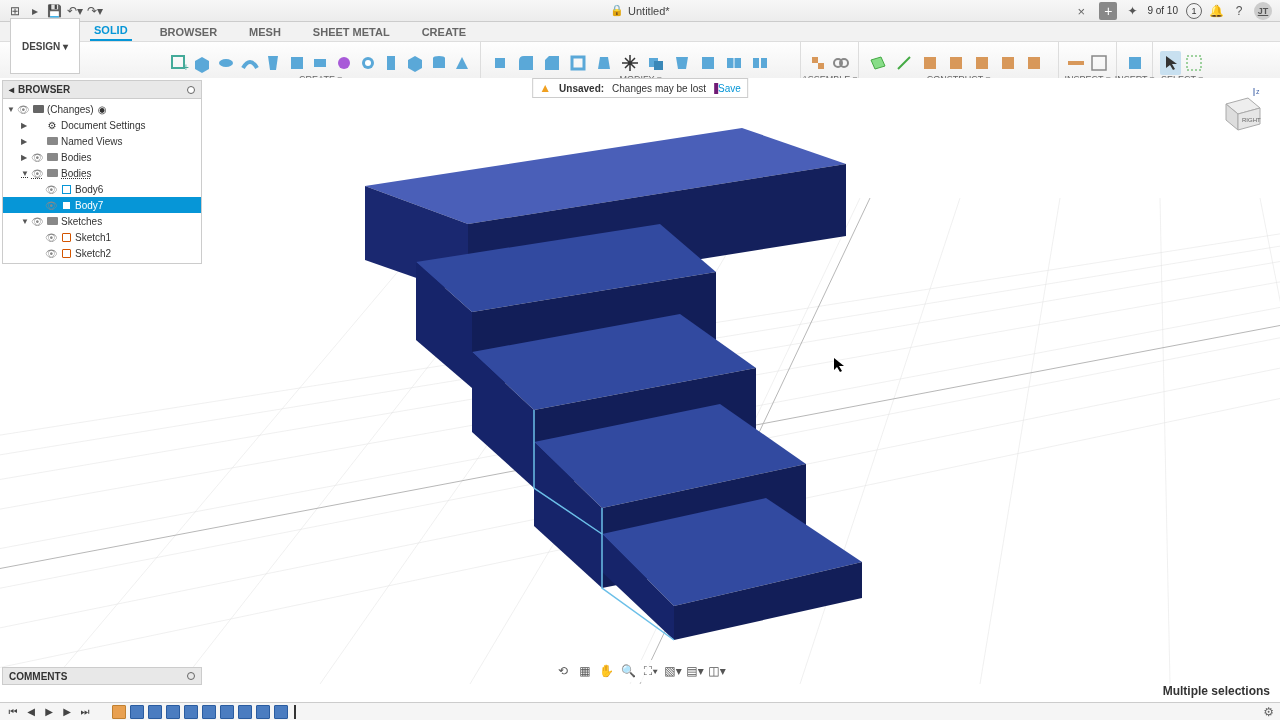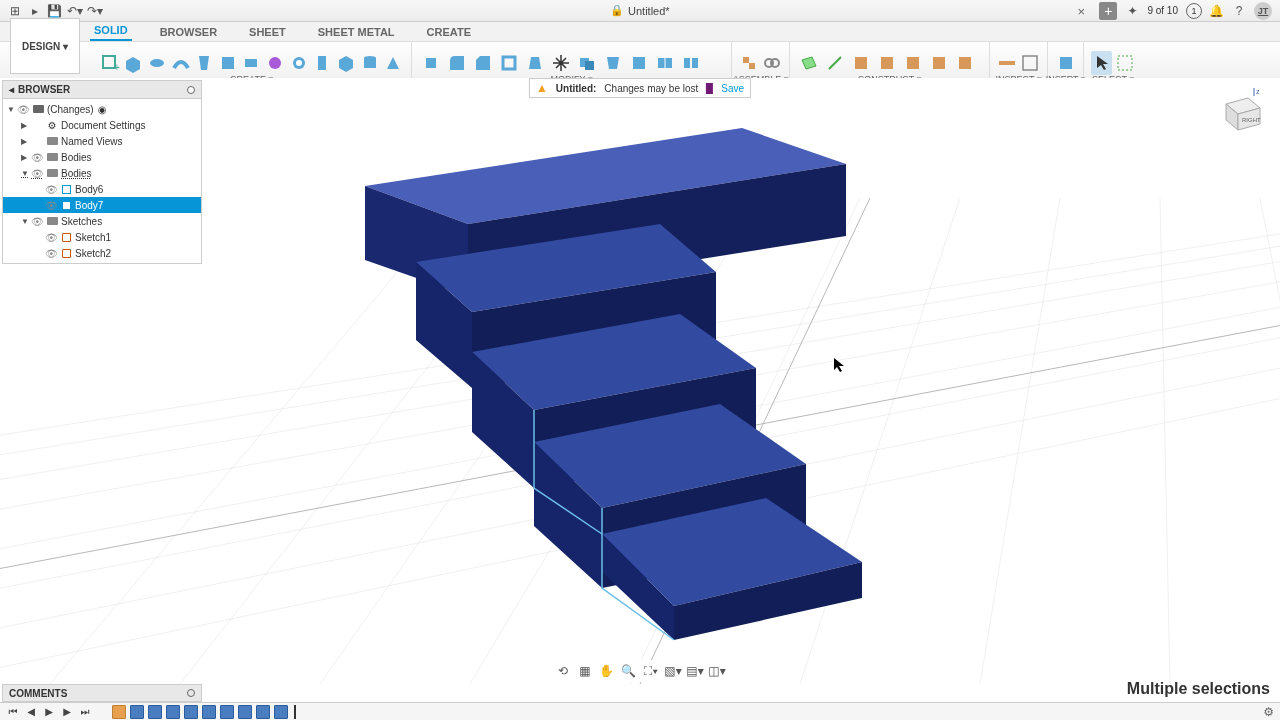--- a/index.html
+++ b/index.html
@@ -15,21 +15,21 @@
 .tab-plus { width:18px; height:18px; background:#888; color:#fff; display:flex; align-items:center; justify-content:center; font-size:14px; border-radius:2px; }
 .circle-icon { width:16px; height:16px; border:1.5px solid #666; border-radius:50%; display:flex; align-items:center; justify-content:center; font-size:9px; }
 .user-badge { width:18px; height:18px; border-radius:50%; background:#ccc; display:flex; align-items:center; justify-content:center; font-size:9px; font-weight:bold; color:#555;text-decoration:underline; }
 
 
 .ribbon-tabs { height:20px; background:#f2f2f2; display:flex; align-items:flex-end; padding-left:90px; gap:24px; border-bottom:1px solid #ddd; }
 .ribbon-tab { font-size:11px; font-weight:bold; color:#666; padding:3px 4px; cursor:pointer; }
 .ribbon-tab.active { color:#0696d7; border-bottom:2px solid #0696d7; }
 
 
-.toolbar { height:42px; background:linear-gradient(#fefefe,#f0f0f0); border-bottom:1px solid #ccc; display:flex; align-items:center; position:relative; }
+.toolbar { height:42px; background:linear-gradient(#fefefe,#f0f0f0); border-bottom:1px solid #ccc; display:flex; align-items:center; position:relative;justify-content:center; }
 .design-btn { position:absolute; left:10px; top:-24px; width:70px; height:56px; background:#fff; border:1px solid #ccc; display:flex; align-items:center; justify-content:center; font-size:10px; font-weight:bold; color:#444; }
 .tool-groups { display:flex; align-items:center; margin-left:92px; height:100%; }
 .tool-group { display:flex; align-items:center; padding:0 6px; border-right:1px solid #ddd; height:100%; position:relative; }
 .tool-btn { width:24px; height:24px; margin:0 1px; display:flex; align-items:center; justify-content:center; cursor:pointer; border-radius:2px; }
 .tool-btn svg { width:20px; height:20px; }
 .group-label { position:absolute; bottom:-1px; left:50%; transform:translateX(-50%); font-size:9px; color:#666; white-space:nowrap; }
 
 
 .browser { position:absolute; left:2px; top:80px; width:200px; background:rgba(255,255,255,0.92); border:1px solid #ccc; z-index:10; }
 .browser-head { height:18px; background:#e8e8e8; border-bottom:1px solid #ccc; display:flex; align-items:center; padding:0 6px; font-size:10px; font-weight:bold; }
@@ -48,31 +48,31 @@
 
 
 .canvas { position:absolute; left:0; top:78px; right:0; bottom:36px; background:#fff; overflow:hidden; }
 .grid-svg { position:absolute; inset:0; width:100%; height:100%; }
 .model { position:absolute; inset:0; }
 .viewcube { position:absolute; right:14px; top:8px; width:50px; height:50px; }
 
 
 .unsaved { position:absolute; top:78px; left:50%; transform:translateX(-50%); display:flex; align-items:center; gap:8px; background:#fff; border:1px solid #ccc; padding:2px 6px; font-size:10px; z-index:5; }
 .unsaved .warn { color:#f0a020; font-size:12px; }
-.unsaved .save { border-left:7px solid #701a75; padding-left:8px; color:#0696d7; cursor:pointer; }
+.unsaved .save { border-left:4px solid #701a75; padding-left:0; color:#0696d7; cursor:pointer; }
 
 
 .navbar { position:absolute; bottom:38px; left:50%; transform:translateX(-50%); display:flex; gap:4px; background:rgba(255,255,255,0.9); padding:2px 6px; border-radius:3px; z-index:5; }
 .nav-btn { width:18px; height:18px; display:flex; align-items:center; justify-content:center; font-size:12px; color:#555; cursor:pointer; }
 
 
-.comments-bar { position:absolute; bottom:18px; left:2px; width:200px; height:18px; background:#e8e8e8; border:1px solid #ccc; display:flex; align-items:center; padding:0 6px; font-size:10px; font-weight:bold; }
+.comments-bar { position:absolute; bottom:35px; left:2px; width:200px; height:18px; background:#e8e8e8; border:1px solid #ccc; display:flex; align-items:center; padding:0 6px; font-size:10px; font-weight:bold; }
 .comments-bar .dot { margin-left:auto; width:8px; height:8px; border:1px solid #666; border-radius:50%; }
 
-.status-right { position:absolute; bottom:22px; right:10px; font-size:16px; font-weight:bold;margin-left:44px; }
+.status-right { position:absolute; bottom:22px; right:10px; font-size:12px; font-weight:bold;margin-left:44px; }
 
 
 .timeline { position:absolute; bottom:0; left:0; right:0; height:18px; background:#f5f5f5; border-top:1px solid #ccc; display:flex; align-items:center; padding:0 6px; gap:4px; }
 .tl-btn { width:14px; height:14px; font-size:10px; color:#444; cursor:pointer; display:flex; align-items:center; justify-content:center; }
 .tl-feature { width:14px; height:14px; background:#4a7cc0; border:1px solid #2a5ca0; border-radius:1px; }
 .tl-feature.sk { background:#e8a050; border-color:#c08030; }
 .tl-gear { margin-left:auto; font-size:12px; color:#666; }
 .tl-marker { width:2px; height:14px; background:#333; margin-left:2px; }
 </style>
 </head>
@@ -98,21 +98,21 @@
     <span class="circle-icon">1</span>
     <span class="tb-icon">🔔</span>
     <span class="tb-icon">?</span>
     <span class="user-badge">JT</span>
   </div>
 </div>
 
 <div class="ribbon-tabs">
   <span class="ribbon-tab active">SOLID</span>
   <span class="ribbon-tab">BROWSER</span>
-  <span class="ribbon-tab">SHEET</span>
+  <span class="ribbon-tab">MESH</span>
   <span class="ribbon-tab">SHEET METAL</span>
   <span class="ribbon-tab">CREATE</span>
 </div>
 
 <div class="toolbar">
   <div class="design-btn">DESIGN ▾</div>
   <div class="tool-groups">
     <div class="tool-group" style="width:320px;">
       <div class="tool-btn">
           <svg viewBox="0 0 20 20">
@@ -411,21 +411,21 @@
     <text x="26" y="36" font-size="6" fill="#666">RIGHT</text>
   </svg>
 
   <svg style="position:absolute;left:834px;top:280px;width:12px;height:16px;">
       <path d="M0 0 L0 12 L3 9 L6 14 L8 13 L5 8 L10 8 Z" fill="#000"></path>
     </svg>
 </div>
 
 <div class="unsaved">
   <span class="warn">▲</span>
-  <b>Untitled:</b>
+  <b>Unsaved:</b>
   <span>Changes may be lost</span>
   <span class="save">Save</span>
 </div>
 
 <div class="browser">
   <div class="browser-head">
     <span style="margin-right:4px;">◂</span>
     <span>BROWSER</span>
     <span class="dot"></span>
   </div>

